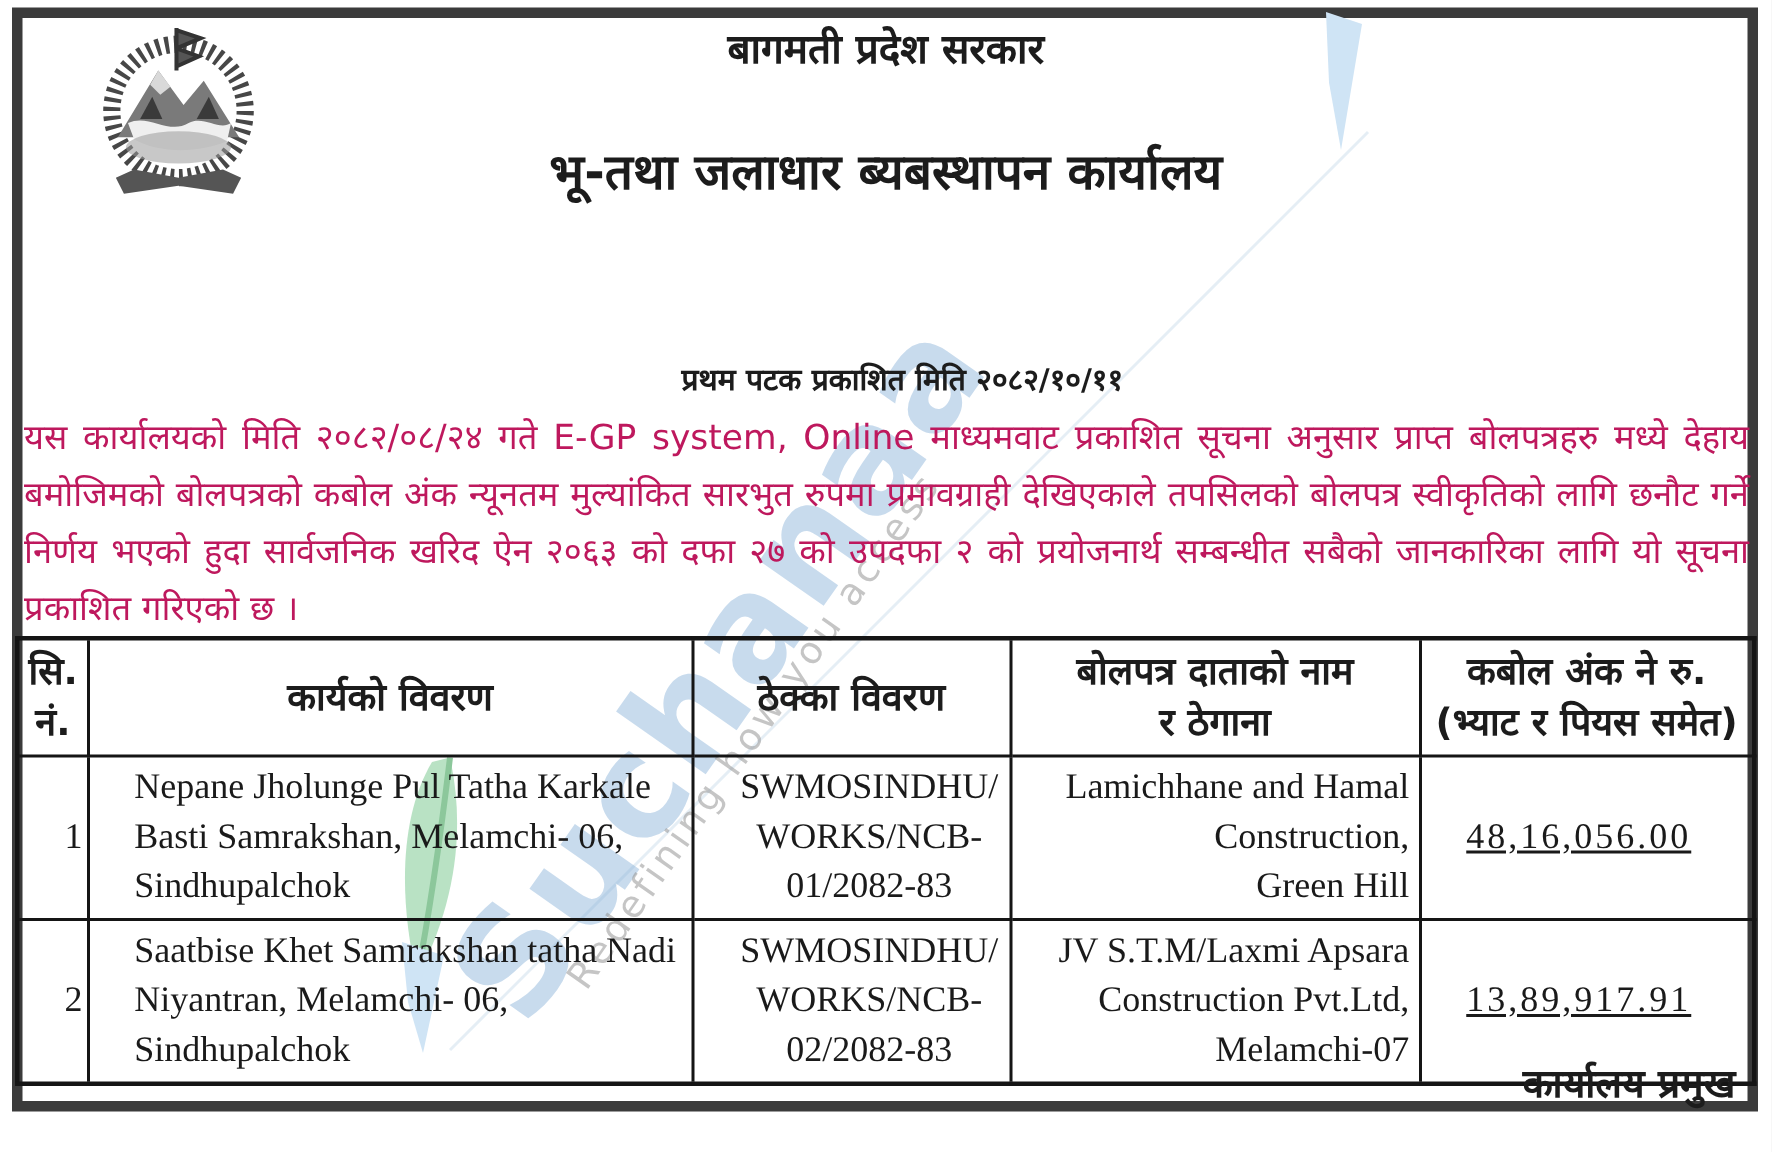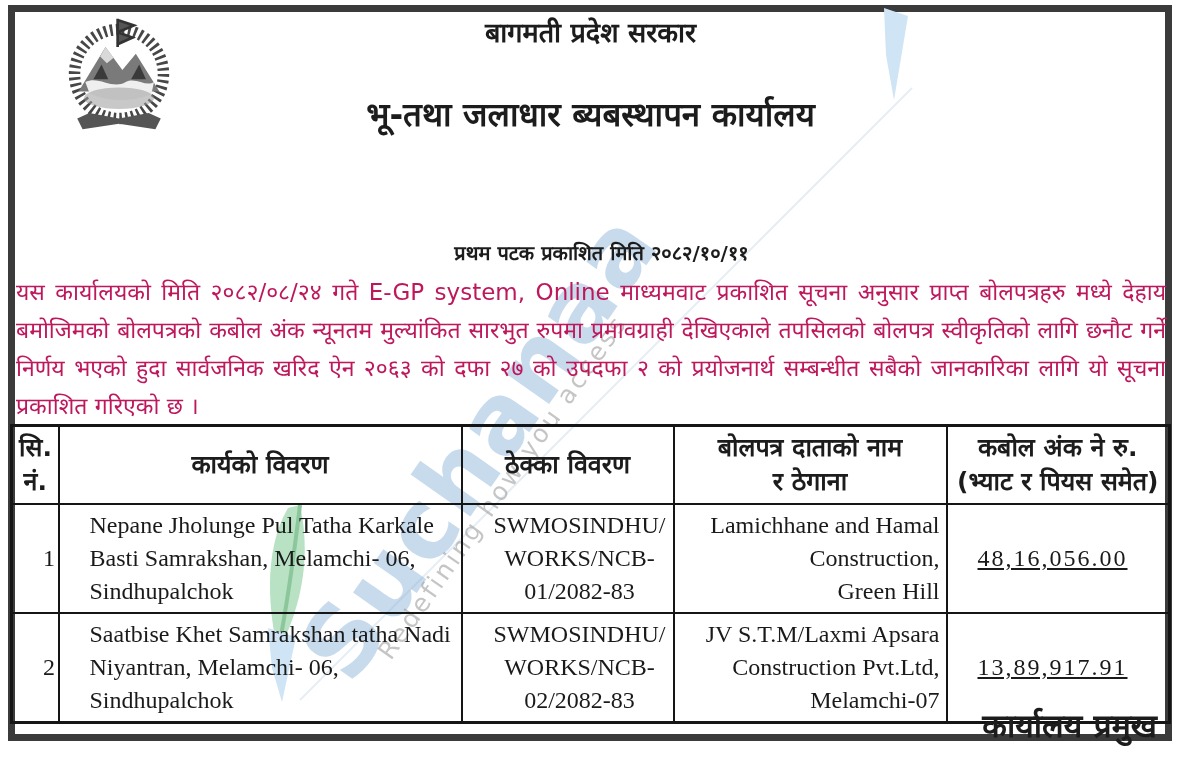--- a/index.html
+++ b/index.html
@@ -78,21 +78,21 @@
   thead tr{height:74px;}
   tbody tr.r1{height:97px;}
   tbody tr.r2{height:100px;}
   td.c-sn{text-align:center;}
   td.c-work{text-align:left;padding-left:14px;}
   td.c-contract{text-align:center;}
   td.c-bidder{text-align:right;padding-left:14px;margin-top:21px;}
   td.c-amount{text-align:left;letter-spacing:2px;text-decoration:underline;}
   .signatory{
     position:absolute;right:24px;top:703px;
-    font-size:32px;font-weight:bold;text-align:left;
+    font-size:26px;font-weight:bold;text-align:left;
   }
   .source{
     position:absolute;right:12px;top:743px;
     font-family:"Liberation Sans",sans-serif;
     font-style:italic;font-size:19px;color:#333;
   }
 </style>
 </head>
 <body>
 

